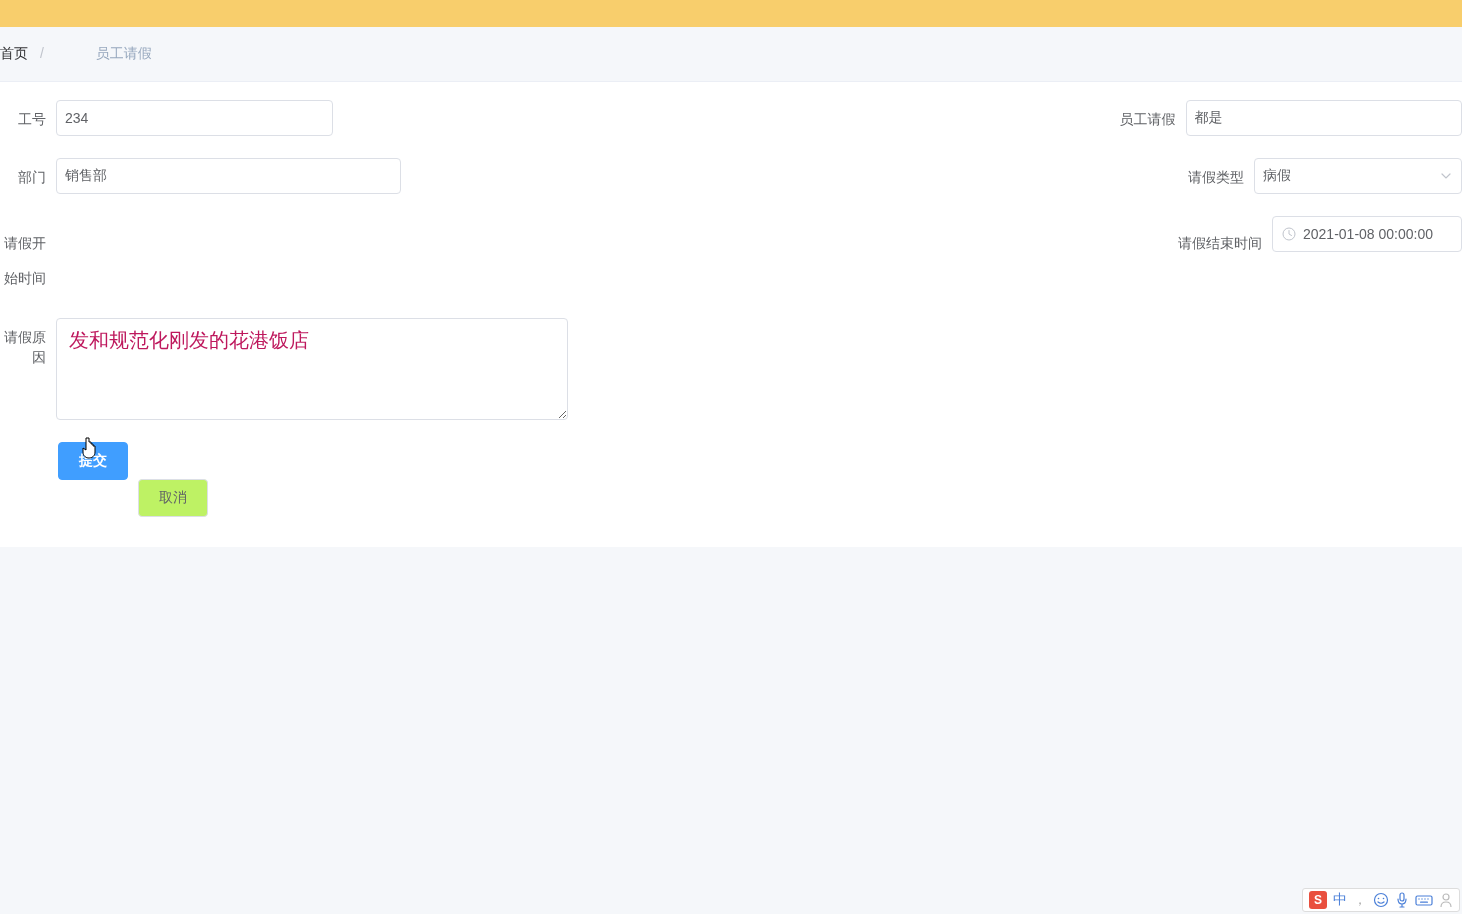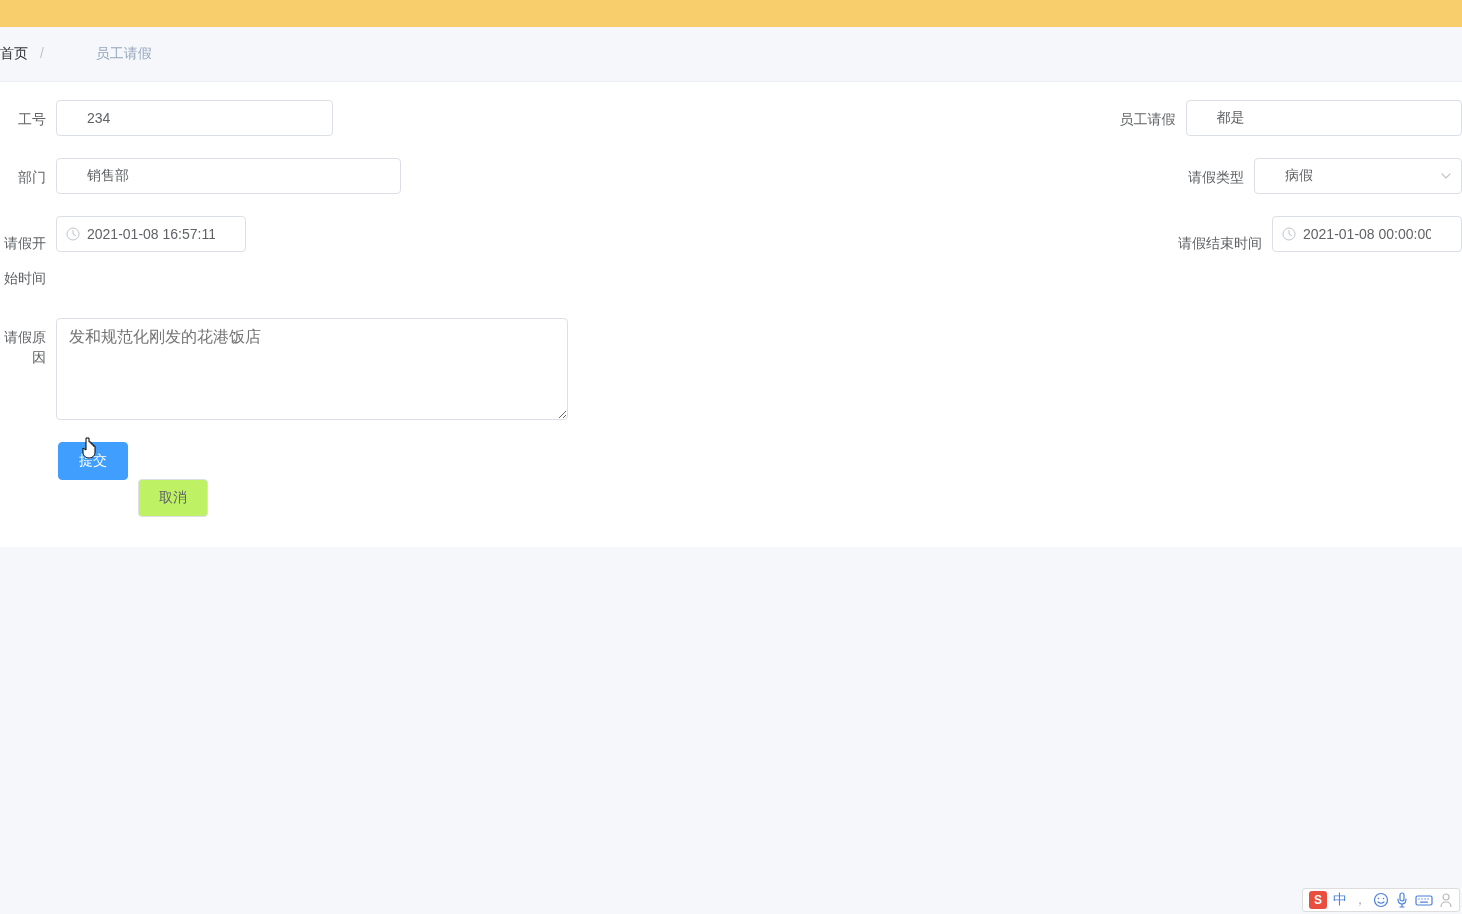--- a/index.html
+++ b/index.html
@@ -85,37 +85,37 @@
       flex-shrink: 0;
       color: #606266;
       line-height: 2.5;
       margin-left: auto;
       width: 853px;
     }
     .input {
       height: 36px;
       border: 1px solid #dcdfe6;
       border-radius: 4px;
-      padding: 0 30px;
+      padding: 0 8px;
       font-size: 14px;
       color: #606266;
       outline: none;
       background: #fff;
     }
     .input-512 { width: 512px; }
     .input-190 { width: 190px; }
     .input-180 { width: 208px; }
     .textarea {
       width: 512px;
       height: 102px;
       border: 1px solid #dcdfe6;
       border-radius: 4px;
       padding: 8px 12px;
-      font-size: 16px;
-      color: #737373;
+      font-size: 20px;
+      color: #be185d;
       outline: none;
       resize: vertical;
       font-family: inherit;
       background: #fff;
     }
     .input-with-icon {
       position: relative;
       display: inline-block;
     }
     .input-with-icon .icon-left {
@@ -147,20 +147,21 @@
       border-radius: 4px;
       font-size: 14px;
       cursor: pointer;
       outline: none;
       border: 1px solid transparent;
     }
     .btn-primary {
       background: #409eff;
       color: #fff;
       border-color: #409eff;
+      font-weight: bold;
     }
     .btn-default {
       background: #bef264;
       color: #606266;
       border-color: #dcdfe6;
       margin-top: 37px;
     }
     .button-row {
       display: flex;
       gap: 10px;
@@ -234,29 +235,20 @@
       <span class="chevron">
         <svg width="12" height="12" viewBox="0 0 12 12">
             <path d="M2 4 L6 8 L10 4" stroke="#c0c4cc" stroke-width="1.2" fill="none" stroke-linecap="round"></path>
           </svg>
       </span>
     </div>
   </div>
 
   <div class="form-row">
     <div class="label-tall">请假开始时间</div>
-    <div class="input-with-icon">
-      <span class="icon-left">
-        <svg width="14" height="14" viewBox="0 0 14 14">
-            <circle cx="7" cy="7" r="6" stroke="#c0c4cc" stroke-width="1" fill="none"></circle>
-            <path d="M7 3.5 L7 7 L9.5 8.5" stroke="#c0c4cc" stroke-width="1" fill="none" stroke-linecap="round"></path>
-          </svg>
-      </span>
-      <input class="input input-190" value="2021-01-08 16:57:11" style="">
-    </div>
     <div class="label-col2-tall">请假结束时间</div>
     <div class="input-with-icon">
       <span class="icon-left">
         <svg width="14" height="14" viewBox="0 0 14 14">
             <circle cx="7" cy="7" r="6" stroke="#c0c4cc" stroke-width="1" fill="none"></circle>
             <path d="M7 3.5 L7 7 L9.5 8.5" stroke="#c0c4cc" stroke-width="1" fill="none" stroke-linecap="round"></path>
           </svg>
       </span>
       <input class="input input-190" value="2021-01-08 00:00:00" style="">
     </div>

